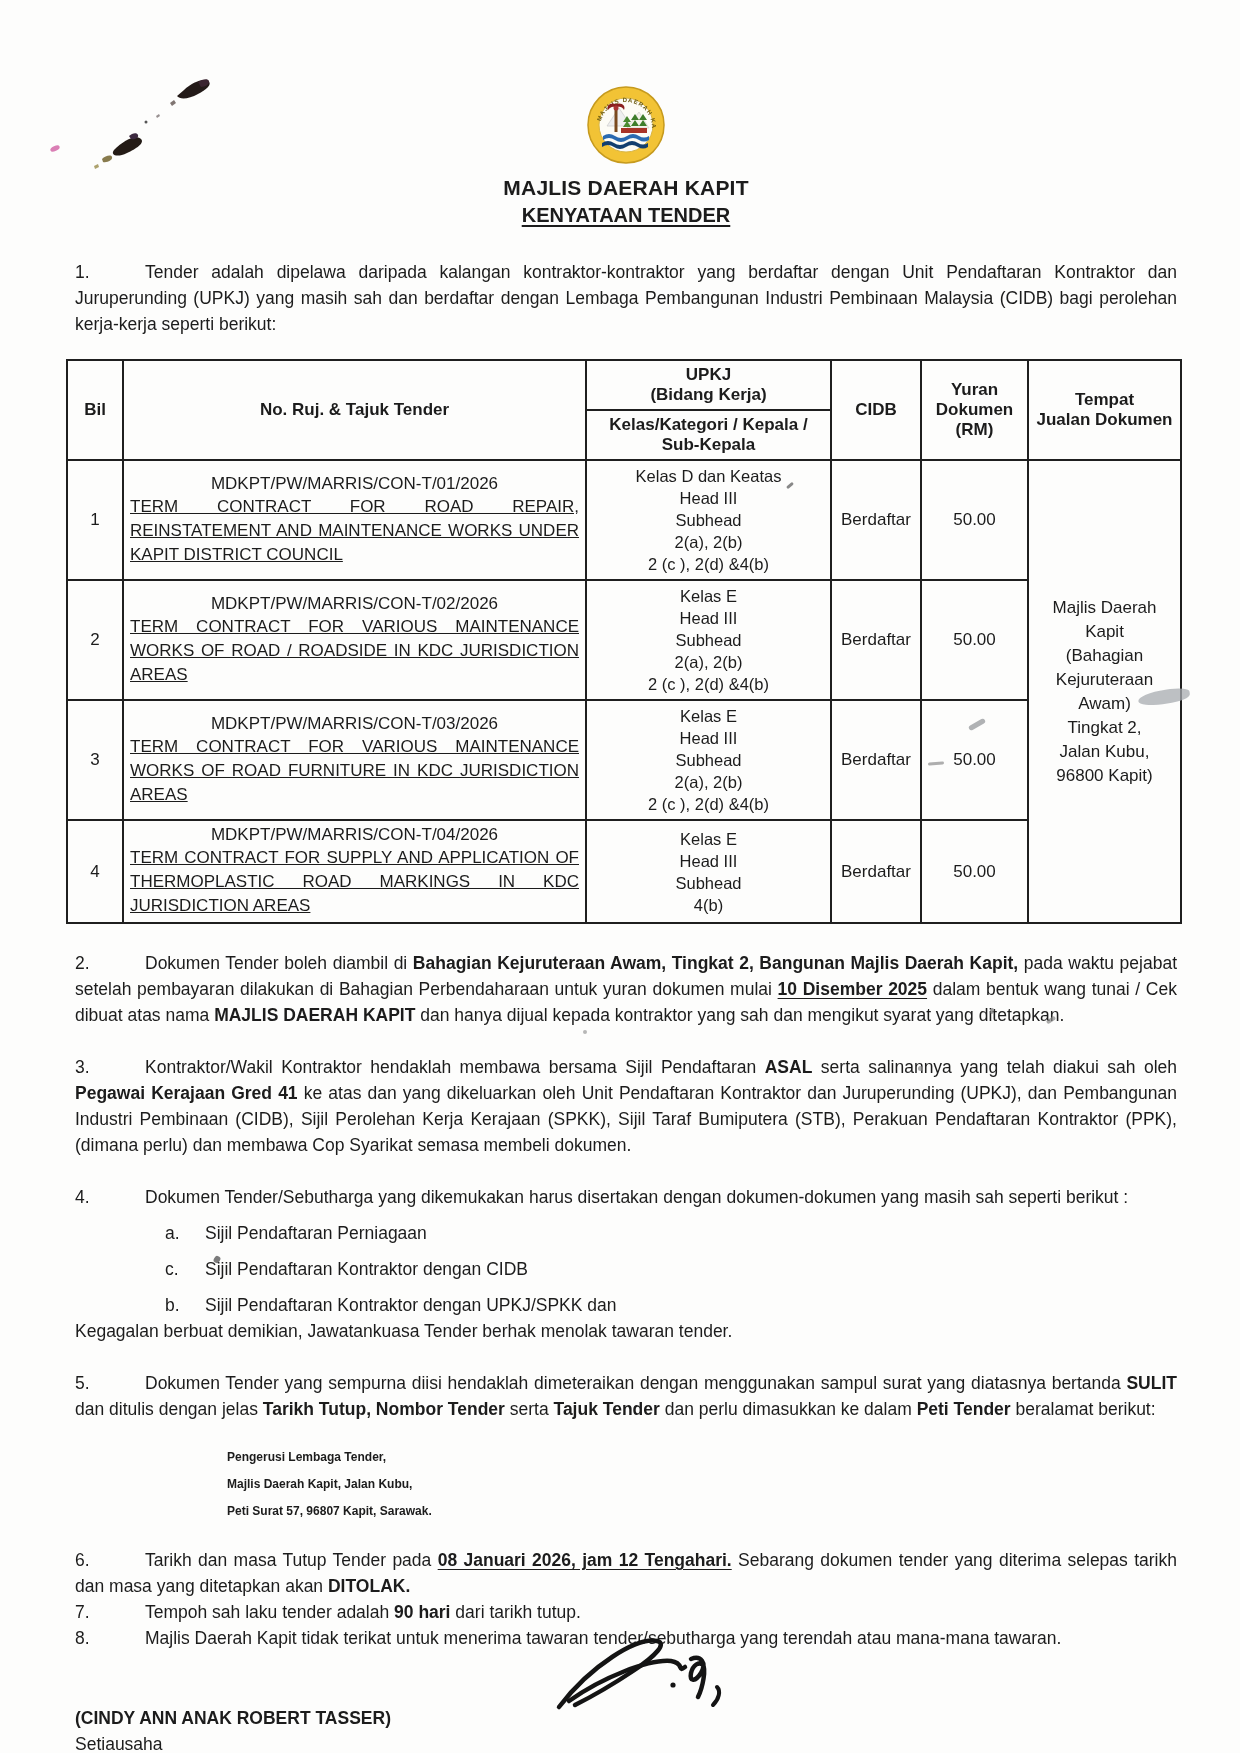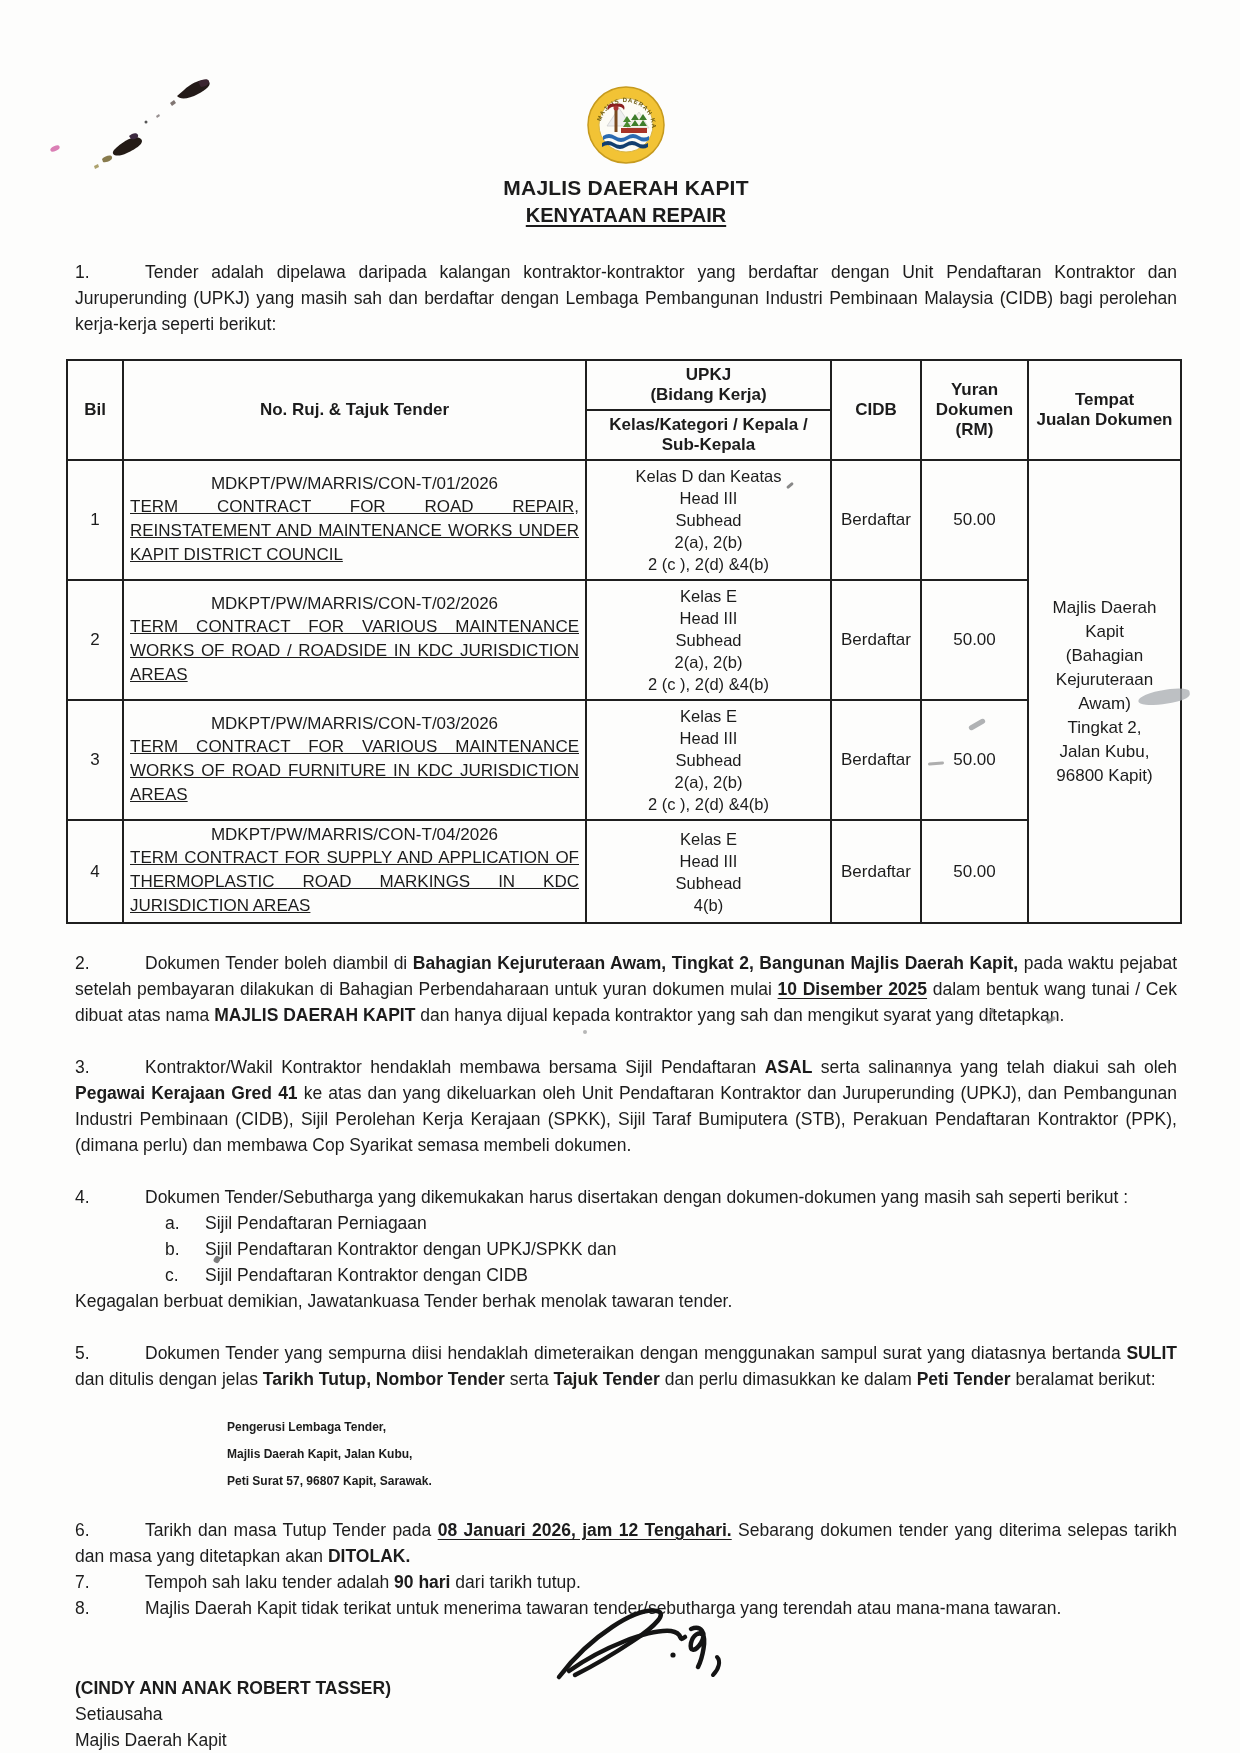--- a/index.html
+++ b/index.html
@@ -40,21 +40,21 @@
   .cell-center { text-align:center; }
   .cell-tajuk { padding:6px 9px; }
   .cell-tajuk .ref { text-align:center; margin-bottom:1px; }
   .cell-tajuk .ttl { text-align:justify; line-height:24px;text-decoration:underline; }
   .upkj-lines { line-height:22px; font-size:16.5px; }
   .tempat-lines { line-height:24px; padding-bottom:120px; }
   tr.r1{height:120px} tr.r2{height:114px} tr.r3{height:114px} tr.r4{height:102px}
   tr.h1{height:46px} tr.h2{height:42px}
 
   
-  .sublist { padding-left:90px; }
+  .sublist { padding-left:90px;margin-top:10px; }
   .sublist .letter { display:inline-block; width:40px; }
 
   
   .address { margin:22px 0 0 152px; font-weight:bold; font-size:12px; line-height:27px; }
 
   
   .sig-block { position:relative; margin-top:54px; text-align:left; font-size:17.5px; line-height:26px; }
   .sig-name { font-weight:bold; }
   .sig-scribble { position:absolute; left:470px; top:-84px; width:200px; height:110px; pointer-events:none; }
 
@@ -108,21 +108,21 @@
         <path d="M44 34 l4 -6 4 6 z M44 40 l4 -6 4 6 z" fill="#3f7d2a"></path>
         <path d="M52 34 l4 -6 4 6 z M52 40 l4 -6 4 6 z" fill="#3f7d2a"></path>
         <path d="M36 36 l4 -6 4 6 z M36 41 l4 -6 4 6 z" fill="#4a8a30"></path>
         <rect x="34" y="42" width="26" height="5" fill="#a83326"></rect>
         <path d="M16 50 q6 -4 12 0 q6 4 12 0 q6 -4 12 0 q5 3 10 0 l0 4 q-5 3 -10 0 q-6 -4 -12 0 q-6 4 -12 0 q-6 -4 -12 0 z" fill="#2a6ab0"></path>
         <path d="M15 57 q6 -4 12 0 q6 4 12 0 q6 -4 12 0 q5 3 10 0 l0 4 q-5 3 -10 0 q-6 -4 -12 0 q-6 4 -12 0 q-6 -4 -12 0 z" fill="#123f70"></path>
       </svg>
     </div>
 
     <div class="org-name">MAJLIS DAERAH KAPIT</div>
-    <div class="doc-title"><span>KENYATAAN REPAIR</span></div>
+    <div class="doc-title"><span>KENYATAAN TENDER</span></div>
 
     <p class="para mt-para1"><span class="pnum">1.</span><span>Tender adalah dipelawa daripada kalangan kontraktor-kontraktor yang berdaftar dengan Unit Pendaftaran Kontraktor dan Juruperunding (UPKJ) yang masih sah dan berdaftar dengan Lembaga Pembangunan Industri Pembinaan Malaysia (CIDB) bagi perolehan kerja-kerja seperti berikut:</span></p>
 
     <table class="tender">
       <colgroup>
         <col class="col-bil">
           <col class="col-tajuk">
           <col class="col-upkj">
         <col class="col-cidb">
           <col class="col-yuran">
@@ -211,22 +211,22 @@
     </tbody>
       </table>
 
     <p class="para mt-std"><span class="pnum">2.</span><span>Dokumen Tender boleh diambil di </span><span class="b">Bahagian Kejuruteraan Awam, Tingkat 2, Bangunan Majlis Daerah Kapit,</span><span> pada waktu pejabat setelah pembayaran dilakukan di Bahagian Perbendaharaan untuk yuran dokumen mulai </span><span class="bu">10 Disember 2025</span><span> dalam bentuk wang tunai / Cek dibuat atas nama </span><span class="b">MAJLIS DAERAH KAPIT</span><span> dan hanya dijual kepada kontraktor yang sah dan mengikut syarat yang ditetapkan.</span></p>
 
     <p class="para mt-std"><span class="pnum">3.</span><span>Kontraktor/Wakil Kontraktor hendaklah membawa bersama Sijil Pendaftaran </span><span class="b">ASAL</span><span> serta salinannya yang telah diakui sah oleh </span><span class="b">Pegawai Kerajaan Gred 41</span><span> ke atas dan yang dikeluarkan oleh Unit Pendaftaran Kontraktor dan Juruperunding (UPKJ), dan Pembangunan Industri Pembinaan (CIDB), Sijil Perolehan Kerja Kerajaan (SPKK), Sijil Taraf Bumiputera (STB), Perakuan Pendaftaran Kontraktor (PPK), (dimana perlu) dan membawa Cop Syarikat semasa membeli dokumen.</span></p>
 
     <div class="mt-std">
       <p class="para"><span class="pnum">4.</span><span>Dokumen Tender/Sebutharga  yang dikemukakan harus disertakan dengan dokumen-dokumen yang masih sah seperti berikut :</span></p>
       <p class="para sublist"><span class="letter">a.</span><span>Sijil Pendaftaran Perniagaan</span></p>
+      <p class="para sublist"><span class="letter">c.</span><span>Sijil Pendaftaran Kontraktor dengan CIDB</span></p>
       <p class="para sublist"><span class="letter">b.</span><span>Sijil Pendaftaran Kontraktor dengan UPKJ/SPKK dan</span></p>
-      <p class="para sublist"><span class="letter">c.</span><span>Sijil Pendaftaran Kontraktor dengan CIDB</span></p>
       <p class="para"><span>Kegagalan berbuat demikian, Jawatankuasa Tender berhak menolak tawaran tender.</span></p>
     </div>
 
     <p class="para mt-std"><span class="pnum">5.</span><span>Dokumen Tender yang sempurna diisi hendaklah dimeteraikan dengan menggunakan sampul surat yang diatasnya bertanda </span><span class="b">SULIT</span><span> dan ditulis dengan jelas </span><span class="b">Tarikh Tutup, Nombor Tender</span><span> serta </span><span class="b">Tajuk Tender</span><span> dan perlu dimasukkan ke dalam </span><span class="b">Peti Tender</span><span> beralamat berikut:</span></p>
 
     <div class="address">
       <div>Pengerusi Lembaga Tender,</div>
       <div>Majlis Daerah Kapit, Jalan Kubu,</div>
       <div>Peti Surat 57, 96807 Kapit, Sarawak.</div>
     </div>

